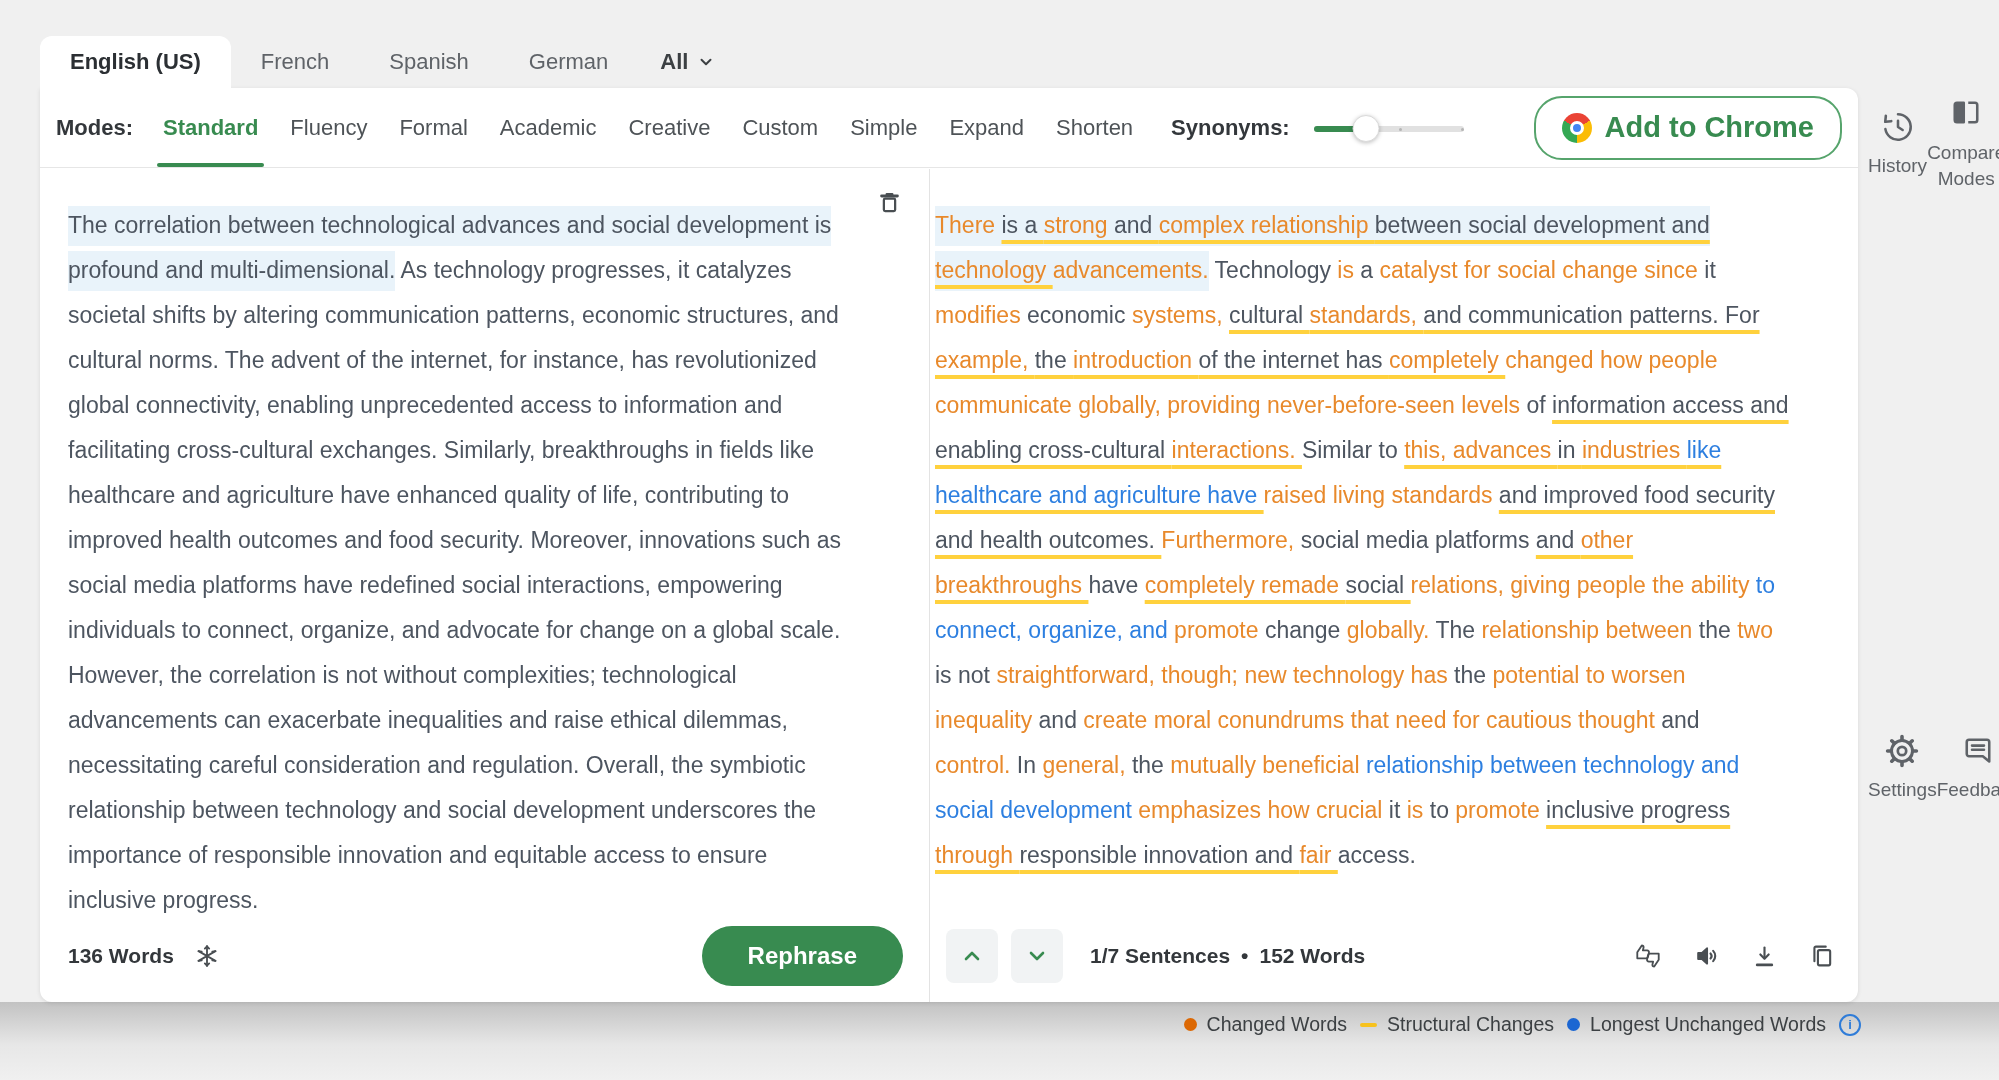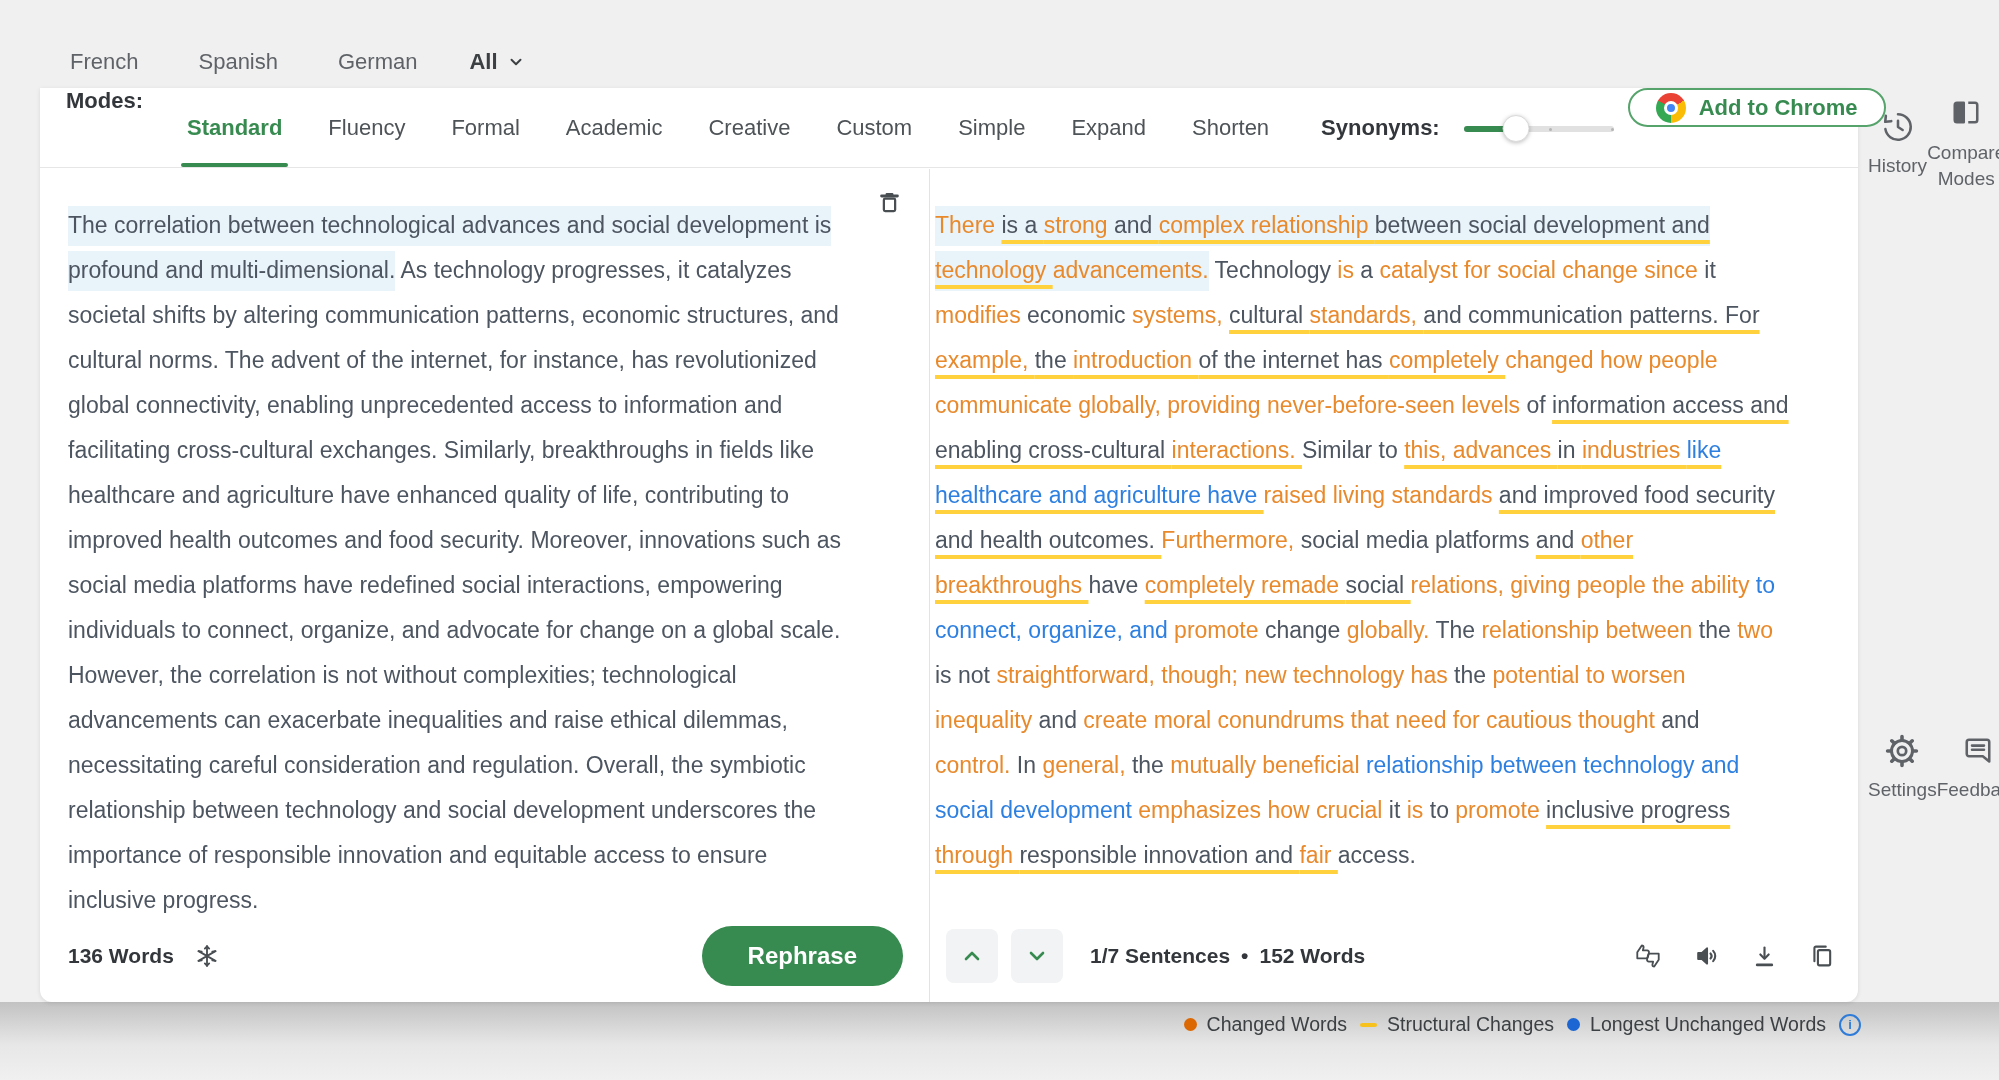--- a/index.html
+++ b/index.html
@@ -17,35 +17,35 @@
   .tab{display:flex;align-items:center;padding:0 30px;font-size:22px;color:#5F6368;cursor:pointer;}
   .tab.active{background:#FFFFFF;border-radius:12px 12px 0 0;color:#2B2F33;font-weight:600;}
   .tab-all{display:flex;align-items:center;gap:9px;padding:0 22px;font-size:22px;color:#3C4043;font-weight:600;cursor:pointer;}
   
   .bottom-shade{position:absolute;top:1002px;left:0;width:1999px;height:78px;
     background:linear-gradient(180deg,#C2C2C2 0%,#E7E7E7 55%,#F0F0F0 100%);}
   
   .card{position:absolute;top:88px;left:40px;width:1818px;height:914px;background:#FFFFFF;
     border-radius:0 12px 12px 12px;box-shadow:0 1px 4px rgba(0,0,0,.10);z-index:2;}
   
-  .modesbar{display:flex;height:80px;padding:0 26px;border-bottom:1px solid #E6E6E6;gap:14px;}
+  .modesbar{display:flex;align-items:center;height:80px;padding:0 16px;border-bottom:1px solid #E6E6E6;}
   .modes-label{font-weight:700;font-size:22px;color:#33373B;margin-right:30px;}
   .mode{position:relative;display:flex;align-items:center;height:100%;margin-right:32px;font-size:22px;color:#4E5357;cursor:pointer;white-space:nowrap;}
   .mode.active{color:var(--green);font-weight:600;}
   .mode.active::after{content:"";position:absolute;left:-6px;right:-6px;bottom:0;height:4px;background:var(--green);border-radius:2px;}
   .syn-group{display:flex;align-items:center;margin-left:6px;}
   .syn-label{font-weight:700;font-size:22px;color:#33373B;margin-right:24px;white-space:nowrap;}
   .slider{position:relative;width:150px;height:28px;cursor:pointer;}
   .slider .track{position:absolute;top:12px;left:0;width:100%;height:6px;background:#E1E1E1;border-radius:3px;}
   .slider .fill{position:absolute;top:12px;left:0;height:6px;background:var(--green);border-radius:3px;}
   .slider .tick{position:absolute;top:14px;width:3px;height:3px;background:#B5B5B5;border-radius:50%;}
   .slider .handle{position:absolute;top:1px;width:27px;height:27px;background:#fff;border:1px solid #DADADA;
     border-radius:50%;box-shadow:0 1px 4px rgba(0,0,0,.25);transform:translateX(-50%);}
-  .chrome-btn{display:flex;align-items:center;gap:13px;margin-left:auto;height:39px;padding:0 26px;
-    border:2px solid #56A46C;border-radius:28px;color:var(--green);font-size:22px;font-weight:700;cursor:pointer;background:#fff;white-space:nowrap;}
+  .chrome-btn{display:flex;align-items:center;gap:13px;margin-left:auto;height:64px;padding:0 26px;
+    border:2px solid #56A46C;border-radius:28px;color:var(--green);font-size:29px;font-weight:700;cursor:pointer;background:#fff;white-space:nowrap;}
   .chrome-logo{position:relative;width:30px;height:30px;border-radius:50%;
     background:conic-gradient(from -60deg,#EA4335 0 120deg,#FBBC05 120deg 240deg,#34A853 240deg 360deg);}
   .chrome-logo::after{content:"";position:absolute;top:8px;left:8px;width:14px;height:14px;border-radius:50%;
     background:#4285F4;border:3px solid #fff;box-sizing:border-box;}
   
   .panels{position:absolute;top:81px;left:0;right:0;bottom:0;display:flex;border-radius:9px;}
   .panel-left{position:relative;width:890px;border-right:1px solid #E3E3E3;}
   .panel-right{position:relative;flex:1;}
   .textblock{position:absolute;top:34px;font-size:23px;line-height:45px;color:var(--dark);}
   .panel-left .textblock{left:28px;width:830px;}
@@ -82,20 +82,21 @@
   .dot{width:13px;height:13px;border-radius:50%;}
   .dash{width:17px;height:4px;border-radius:2px;}
   .info-i{width:22px;height:22px;border:2px solid #2F7CD8;border-radius:50%;color:#2F7CD8;
     font-size:13px;font-weight:700;display:flex;align-items:center;justify-content:center;cursor:pointer;}
   svg{display:block;}
 </style>
 </head>
 <body>
 
 <div class="tabbar">
+  <div class="tab active">English (US)</div>
   <div class="tab">French</div>
   <div class="tab">Spanish</div>
   <div class="tab">German</div>
   <div class="tab-all">
     <span>All</span>
     <span>
       <svg width="18" height="18" viewBox="0 0 24 24" fill="none" stroke="#3C4043" stroke-width="2.6" stroke-linecap="round" stroke-linejoin="round">
           <path d="M6 9l6 6 6-6"></path>
         </svg>
     </span>

